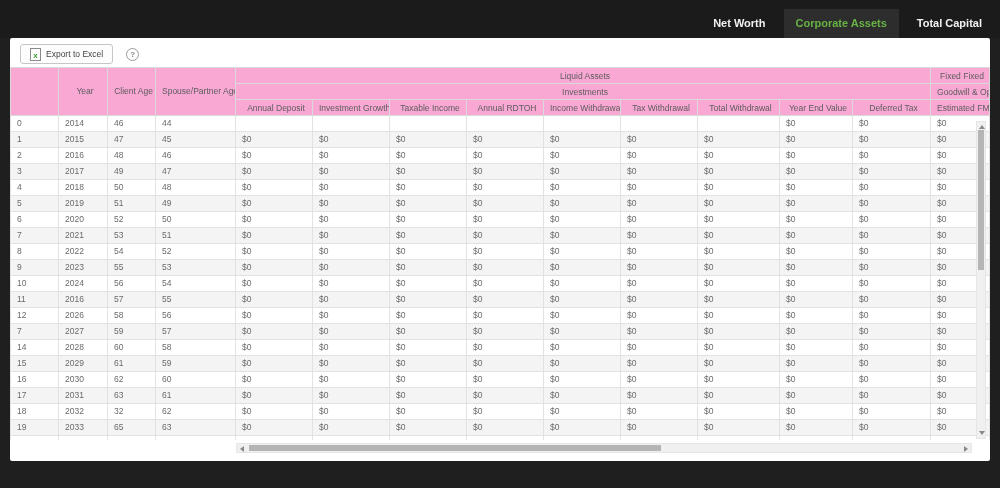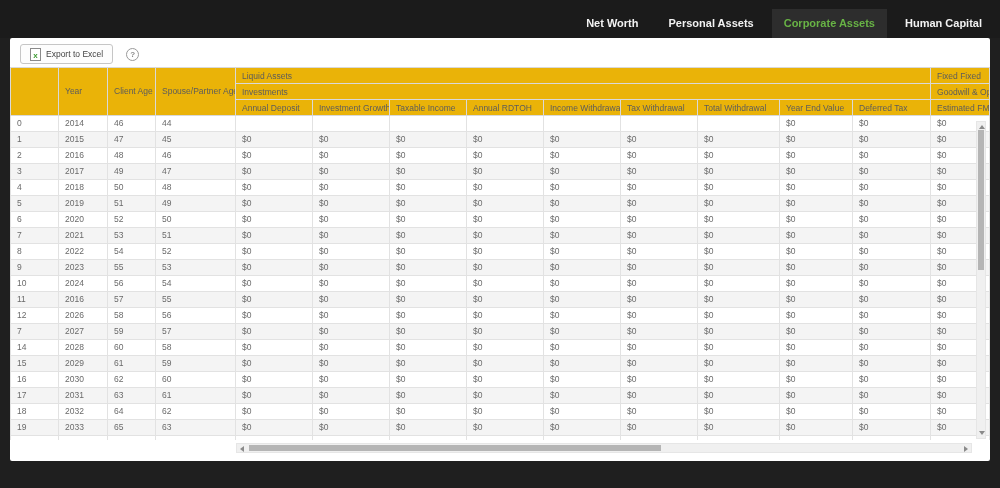--- a/index.html
+++ b/index.html
@@ -40,21 +40,21 @@
     color:#8a8a8a; font-size:8px; line-height:11px; text-align:center; font-weight:bold; cursor:pointer;
   }
 
   
   .tablewrap { position:absolute; top:29px; left:0; width:980px; }
   table { border-collapse:collapse; table-layout:fixed; width:100%; }
   th, td {
     border:1px solid #e2e2e2; font-weight:normal; text-align:left;
     padding:0 2px 0 6px; overflow:hidden; white-space:nowrap; box-sizing:border-box;
   }
-  thead th { color:#5c5c5c; font-size:8.5px; height:16px; border-color:#d9d9d9; background:#eab308; }
+  thead th { color:#5c5c5c; font-size:8.5px; height:16px; border-color:#d9d9d9; background:#f9a8d4;text-align:center; }
   thead th.vspan { vertical-align:bottom; padding-bottom:19px; }
   tbody td { color:#6a6a6a; font-size:8.5px; height:15px; line-height:15px; }
   tbody tr:nth-child(even) { background:#f4f4f4; }
   tbody tr.partial td { height:4px; line-height:4px; border-bottom:none; }
 
   
   .hscroll {
     position:absolute; left:226px; top:405px; width:736px; height:10px;
     background:#f0f0f0; border:1px solid #e6e6e6; box-sizing:border-box;
   }
@@ -74,23 +74,22 @@
   .arr.left  { left:3px; top:2px;    border-top:3px solid transparent; border-bottom:3px solid transparent; border-right:4px solid #8a8a8a; }
   .arr.right { right:3px; top:2px;   border-top:3px solid transparent; border-bottom:3px solid transparent; border-left:4px solid #8a8a8a; }
 </style>
 </head>
 <body>
 
 <div class="page">
 
   <div class="tabbar">
     <div class="tab">Net Worth</div>
-    <div class="tab">Personal Assets</div>
     <div class="tab active">Corporate Assets</div>
-    <div class="tab">Human Capital</div>
+    <div class="tab">Total Capital</div>
   </div>
 
   <div class="panel">
 
     <div class="toolbar">
       <button class="export-btn">
         <span style="display:inline-flex;">
           <svg width="11" height="13" viewBox="0 0 11 13" aria-hidden="true">
             <rect x="0.5" y="0.5" width="10" height="12" fill="#ffffff" stroke="#8a8a8a"></rect>
             <text x="5.5" y="9.5" font-size="8" fill="#3f9c35" text-anchor="middle" font-weight="bold" font-family="Liberation Sans, sans-serif">x</text>
@@ -430,21 +429,21 @@
               <td>$0</td>
               <td>$0</td>
               <td>$0</td>
               <td>$0</td>
               <td>$0</td>
               <td>$0</td>
             </tr>
             <tr>
               <td>18</td>
               <td>2032</td>
-              <td>64</td>
+              <td>32</td>
               <td>62</td>
               <td>$0</td>
               <td>$0</td>
               <td>$0</td>
               <td>$0</td>
               <td>$0</td>
               <td>$0</td>
               <td>$0</td>
               <td>$0</td>
               <td>$0</td>

